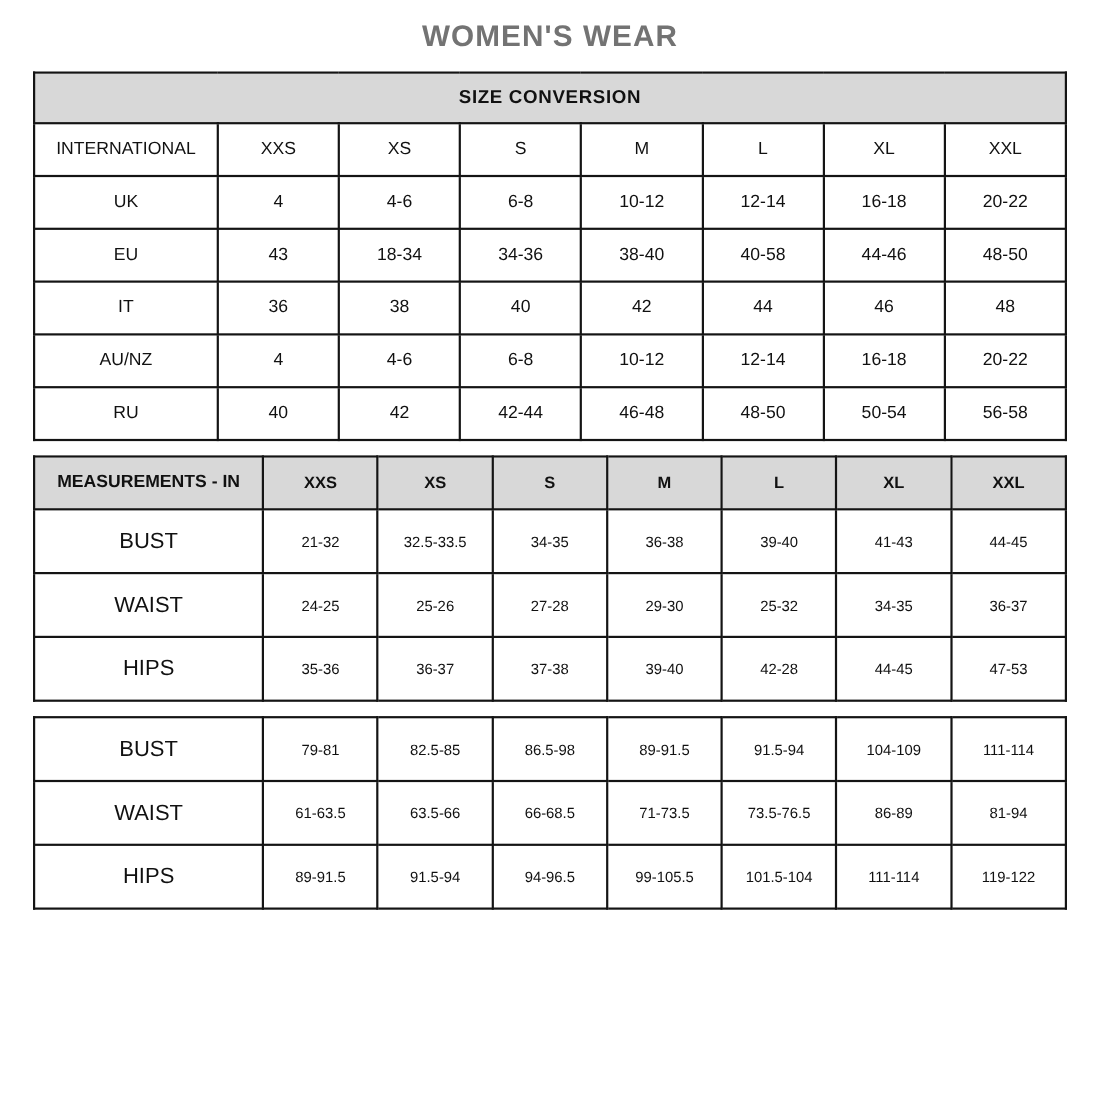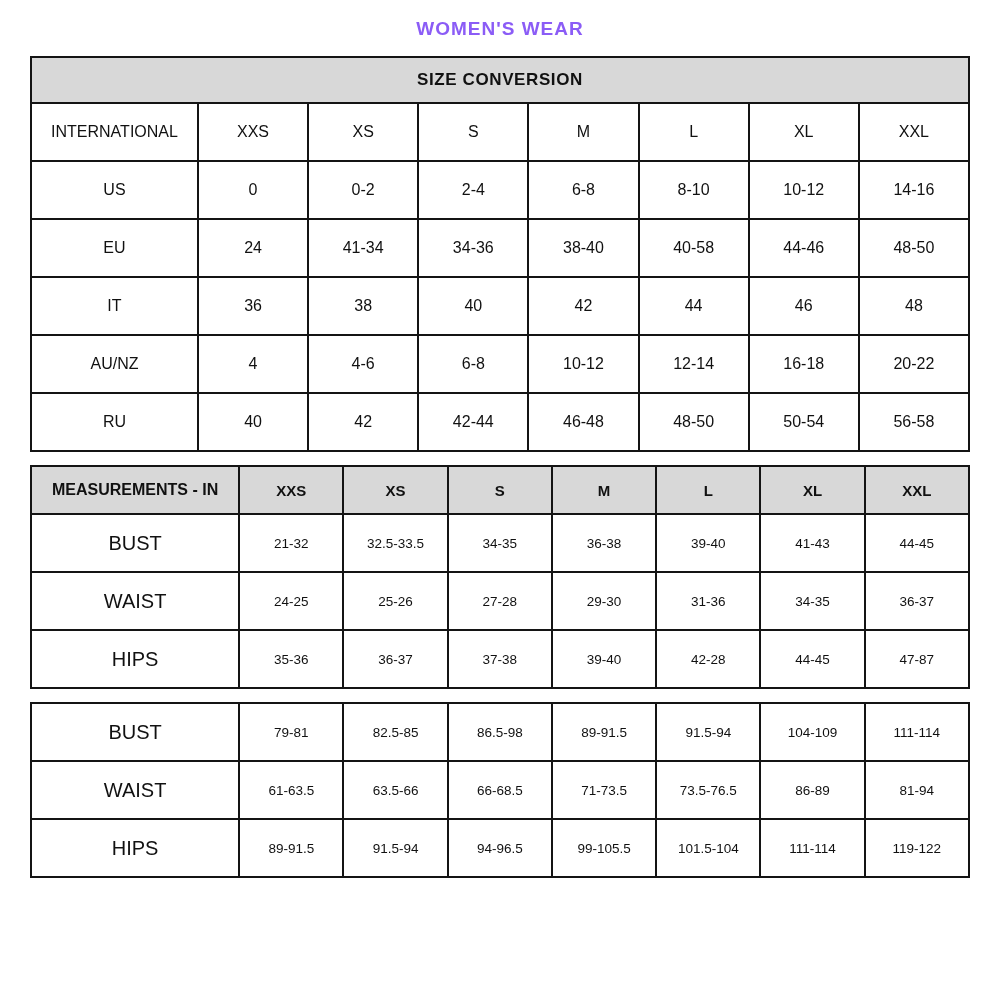--- a/index.html
+++ b/index.html
@@ -7,25 +7,25 @@
   .page {
     width: 1000px;
     min-height: 1000px;
     padding: 12px 30px 18px 30px;
     font-family: "Liberation Sans", sans-serif;
     color: #111111;
     background: #ffffff;
   }
   .page-title {
     text-align: center;
-    font-size: 19px;
+    font-size: 27px;
     font-weight: bold;
     letter-spacing: 1px;
     margin: 6px 0 16px 0;
-    color: #8b5cf6;
+    color: #737373;
   }
   table {
     border-collapse: collapse;
     width: 100%;
     table-layout: fixed;
     margin-bottom: 13px;
   }
   td, th {
     border: 2px solid #141414;
     text-align: center;
@@ -43,21 +43,21 @@
   }
   tr.hdr th.header-cell {
     background: #d8d8d8;
     font-weight: bold;
     font-size: 15px;
     height: 48px;
   }
   tr.hdr th.hdr-label { font-size: 16px; }
   td.row-label { font-size: 20px; font-weight: normal; }
   td.data-cell { font-size: 13.5px; }
-  .t-size tr { height: 58px; }
+  .t-size tr { height: 48px; }
   .t-size tr.ttl { height: 46px; }
   .t-size td.data-cell { font-size: 16px; }
   .t-size td.row-label { font-size: 16px; }
   .t-meas tr { height: 58px; }
   .t-meas tr.hdr { height: 48px; }
   
   .t-size col.c0 { width: 17.8%; }
   .t-size col.cn { width: 11.743%; }
   .t-meas col.c0 { width: 22.2%; }
   .t-meas col.cn { width: 11.114%; }
@@ -82,33 +82,33 @@
           <td class="row-label">INTERNATIONAL</td>
           <td class="data-cell">XXS</td>
           <td class="data-cell">XS</td>
           <td class="data-cell">S</td>
           <td class="data-cell">M</td>
           <td class="data-cell">L</td>
           <td class="data-cell">XL</td>
           <td class="data-cell">XXL</td>
         </tr>
         <tr>
-          <td class="row-label">US</td>
-          <td class="data-cell">0</td>
-          <td class="data-cell">0-2</td>
-          <td class="data-cell">2-4</td>
+          <td class="row-label">UK</td>
+          <td class="data-cell">4</td>
+          <td class="data-cell">4-6</td>
           <td class="data-cell">6-8</td>
-          <td class="data-cell">8-10</td>
           <td class="data-cell">10-12</td>
-          <td class="data-cell">14-16</td>
+          <td class="data-cell">12-14</td>
+          <td class="data-cell">16-18</td>
+          <td class="data-cell">20-22</td>
         </tr>
         <tr>
           <td class="row-label">EU</td>
-          <td class="data-cell">24</td>
-          <td class="data-cell">41-34</td>
+          <td class="data-cell">43</td>
+          <td class="data-cell">18-34</td>
           <td class="data-cell">34-36</td>
           <td class="data-cell">38-40</td>
           <td class="data-cell">40-58</td>
           <td class="data-cell">44-46</td>
           <td class="data-cell">48-50</td>
         </tr>
         <tr>
           <td class="row-label">IT</td>
           <td class="data-cell">36</td>
           <td class="data-cell">38</td>
@@ -166,33 +166,33 @@
           <td class="data-cell">39-40</td>
           <td class="data-cell">41-43</td>
           <td class="data-cell">44-45</td>
         </tr>
         <tr>
           <td class="row-label">WAIST</td>
           <td class="data-cell">24-25</td>
           <td class="data-cell">25-26</td>
           <td class="data-cell">27-28</td>
           <td class="data-cell">29-30</td>
-          <td class="data-cell">31-36</td>
+          <td class="data-cell">25-32</td>
           <td class="data-cell">34-35</td>
           <td class="data-cell">36-37</td>
         </tr>
         <tr>
           <td class="row-label">HIPS</td>
           <td class="data-cell">35-36</td>
           <td class="data-cell">36-37</td>
           <td class="data-cell">37-38</td>
           <td class="data-cell">39-40</td>
           <td class="data-cell">42-28</td>
           <td class="data-cell">44-45</td>
-          <td class="data-cell">47-87</td>
+          <td class="data-cell">47-53</td>
         </tr>
       </tbody>
     </table>
 
   <table class="t-meas">
     <colgroup>
         <col class="c0">
         <col class="cn" span="7">
       </colgroup>
   <tbody>

